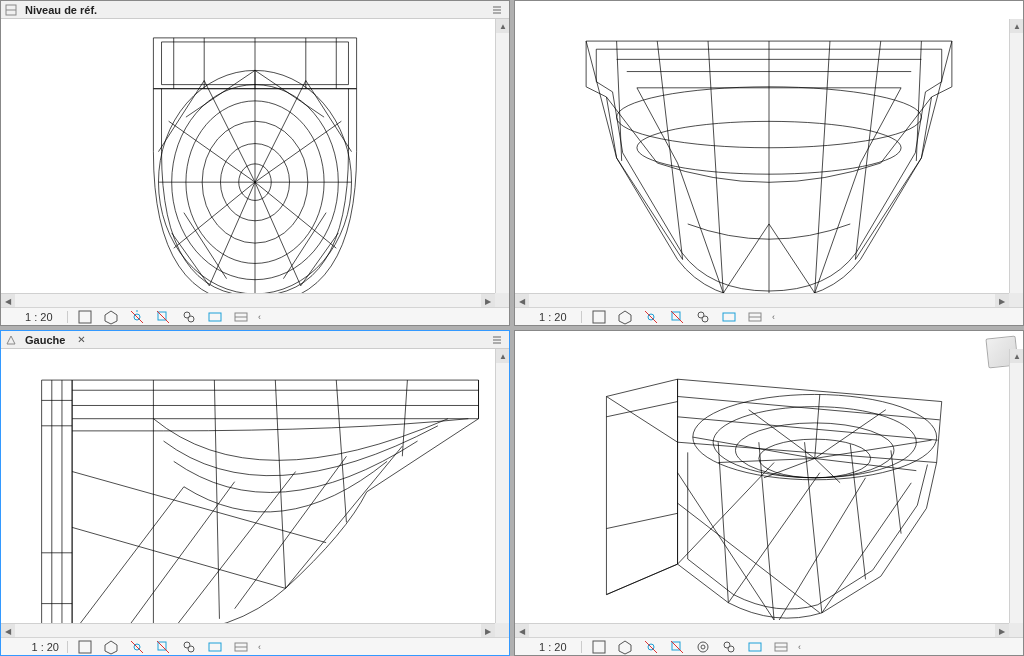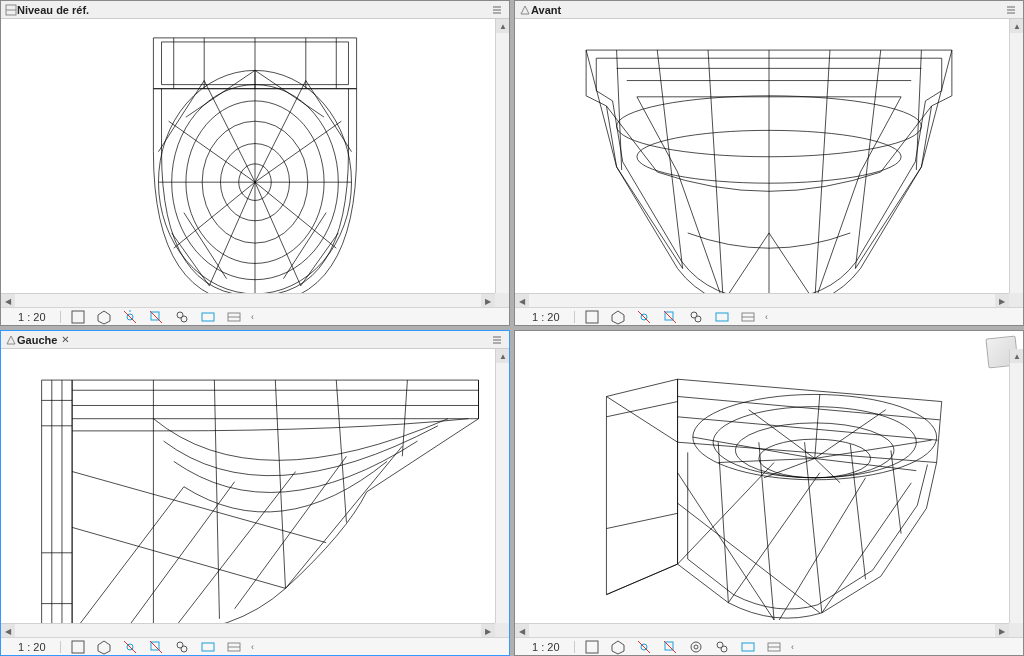--- a/index.html
+++ b/index.html
@@ -20,29 +20,29 @@
     height: 100%;
   }
   .pane {
     background: #fff;
     border: 1px solid #888;
     display: flex;
     flex-direction: column;
     position: relative;
     overflow: hidden;
   }
-  .pane.active { outline: 1px solid #3399ff; outline-offset: -1px; }
+  .pane.active { outline: 1px solid #3399ff; outline-offset: -1px; text-align: right; }
   .titlebar {
     height: 18px;
     background: #f0f0f0;
     border-bottom: 1px solid #ccc;
     display: flex;
     align-items: center;
     padding: 0 4px;
-    gap: 0;
+    gap: 8px;
     color: #222;
   }
   .titlebar .viewicon {
     width: 12px; height: 12px;
     display: inline-flex; align-items: center; justify-content: center;
   }
   .titlebar .label { flex: 0 0 auto; font-weight: 600; }
   .titlebar .close {
     width: 16px; height: 14px; display:inline-flex; align-items:center; justify-content:center;
     font-size: 10px; color:#555; cursor:pointer;
@@ -83,21 +83,21 @@
     display:flex;
   }
   .scrollbar-h .track { flex:1; background:#f2f2f2; }
   .corner {
     position:absolute; right:0; bottom:18px; width:14px; height:14px;
     background:#eaeaea;
   }
   .statusbar {
     position:absolute; left:0; right:0; bottom:0; height:18px;
     background:#f6f6f6; border-top:1px solid #d4d4d4;
-    display:flex; align-items:center; gap:8px; padding:0 17px;
+    display:flex; align-items:center; gap:8px; padding:0 24px;
     color:#333;
     margin-top:46px;
   }
   .statusbar .scale { width:34px; }
   .statusbar .sep { width:1px; height:12px; background:#ccc; }
   .statusbar .tool {
     width:18px; height:16px; display:inline-flex; align-items:center; justify-content:center;
     cursor:pointer;
   }
   .statusbar .tool svg { width:16px; height:16px; }
@@ -232,36 +232,20 @@
             <rect x="2" y="4" width="12" height="8" stroke="#888" fill="none"></rect>
             <line x1="2" y1="8" x2="14" y2="8" stroke="#888"></line>
           </svg>
         </span>
       <span class="chevron">‹</span>
       <span class="filler"></span>
     </div>
   </div>
 
   <div class="pane">
-    <div class="titlebar">
-      <span class="viewicon">
-        <svg viewBox="0 0 12 12">
-            <polygon points="2,10 6,2 10,10" stroke="#888" fill="none"></polygon>
-          </svg>
-      </span>
-      <span class="label">Avant</span>
-      <span class="spacer"></span>
-      <span class="menu">
-        <svg viewBox="0 0 12 12">
-            <path d="M2 6h8" stroke="#666"></path>
-            <path d="M2 3h8" stroke="#666"></path>
-            <path d="M2 9h8" stroke="#666"></path>
-          </svg>
-      </span>
-    </div>
     <div class="viewport">
       <svg class="wire" viewBox="0 0 500 300" preserveAspectRatio="xMidYMid meet">
 
         <path d="M70 30 L430 30 L430 75 L410 85 L400 145 L340 245 Q310 285 250 285 Q190 285 160 245 L100 145 L90 85 L70 75 Z"></path>
         <path d="M80 38 L420 38 L420 70 L404 80 L394 140 L336 238 Q308 276 250 276 Q192 276 164 238 L106 140 L96 80 L80 70 Z"></path>
 
         <path d="M120 76 L380 76"></path>
         <path d="M110 60 L390 60"></path>
         <path d="M100 48 L400 48"></path>
 

